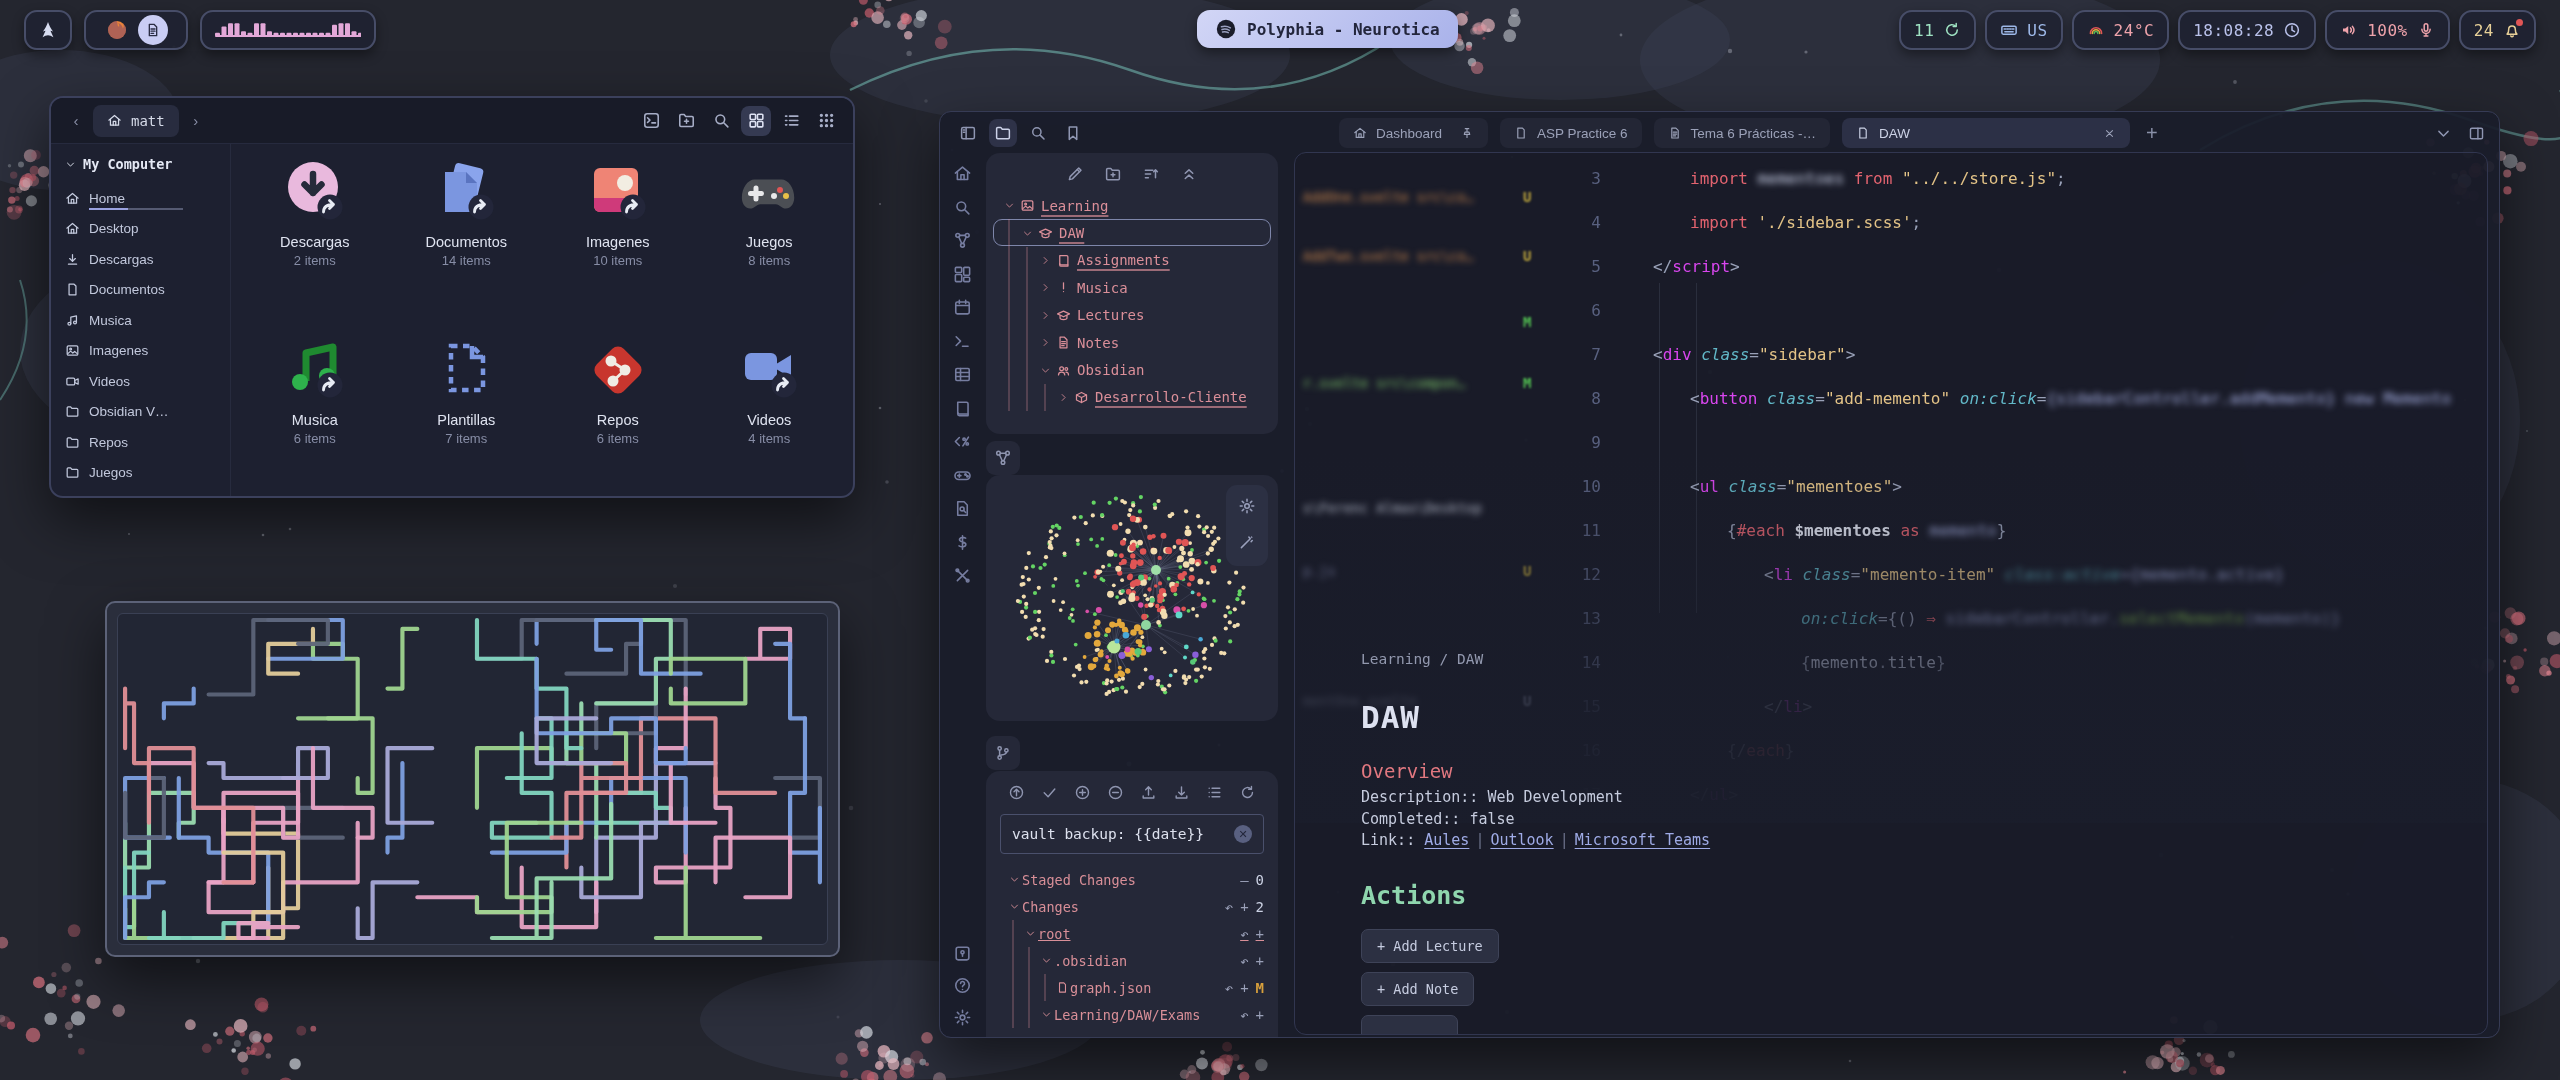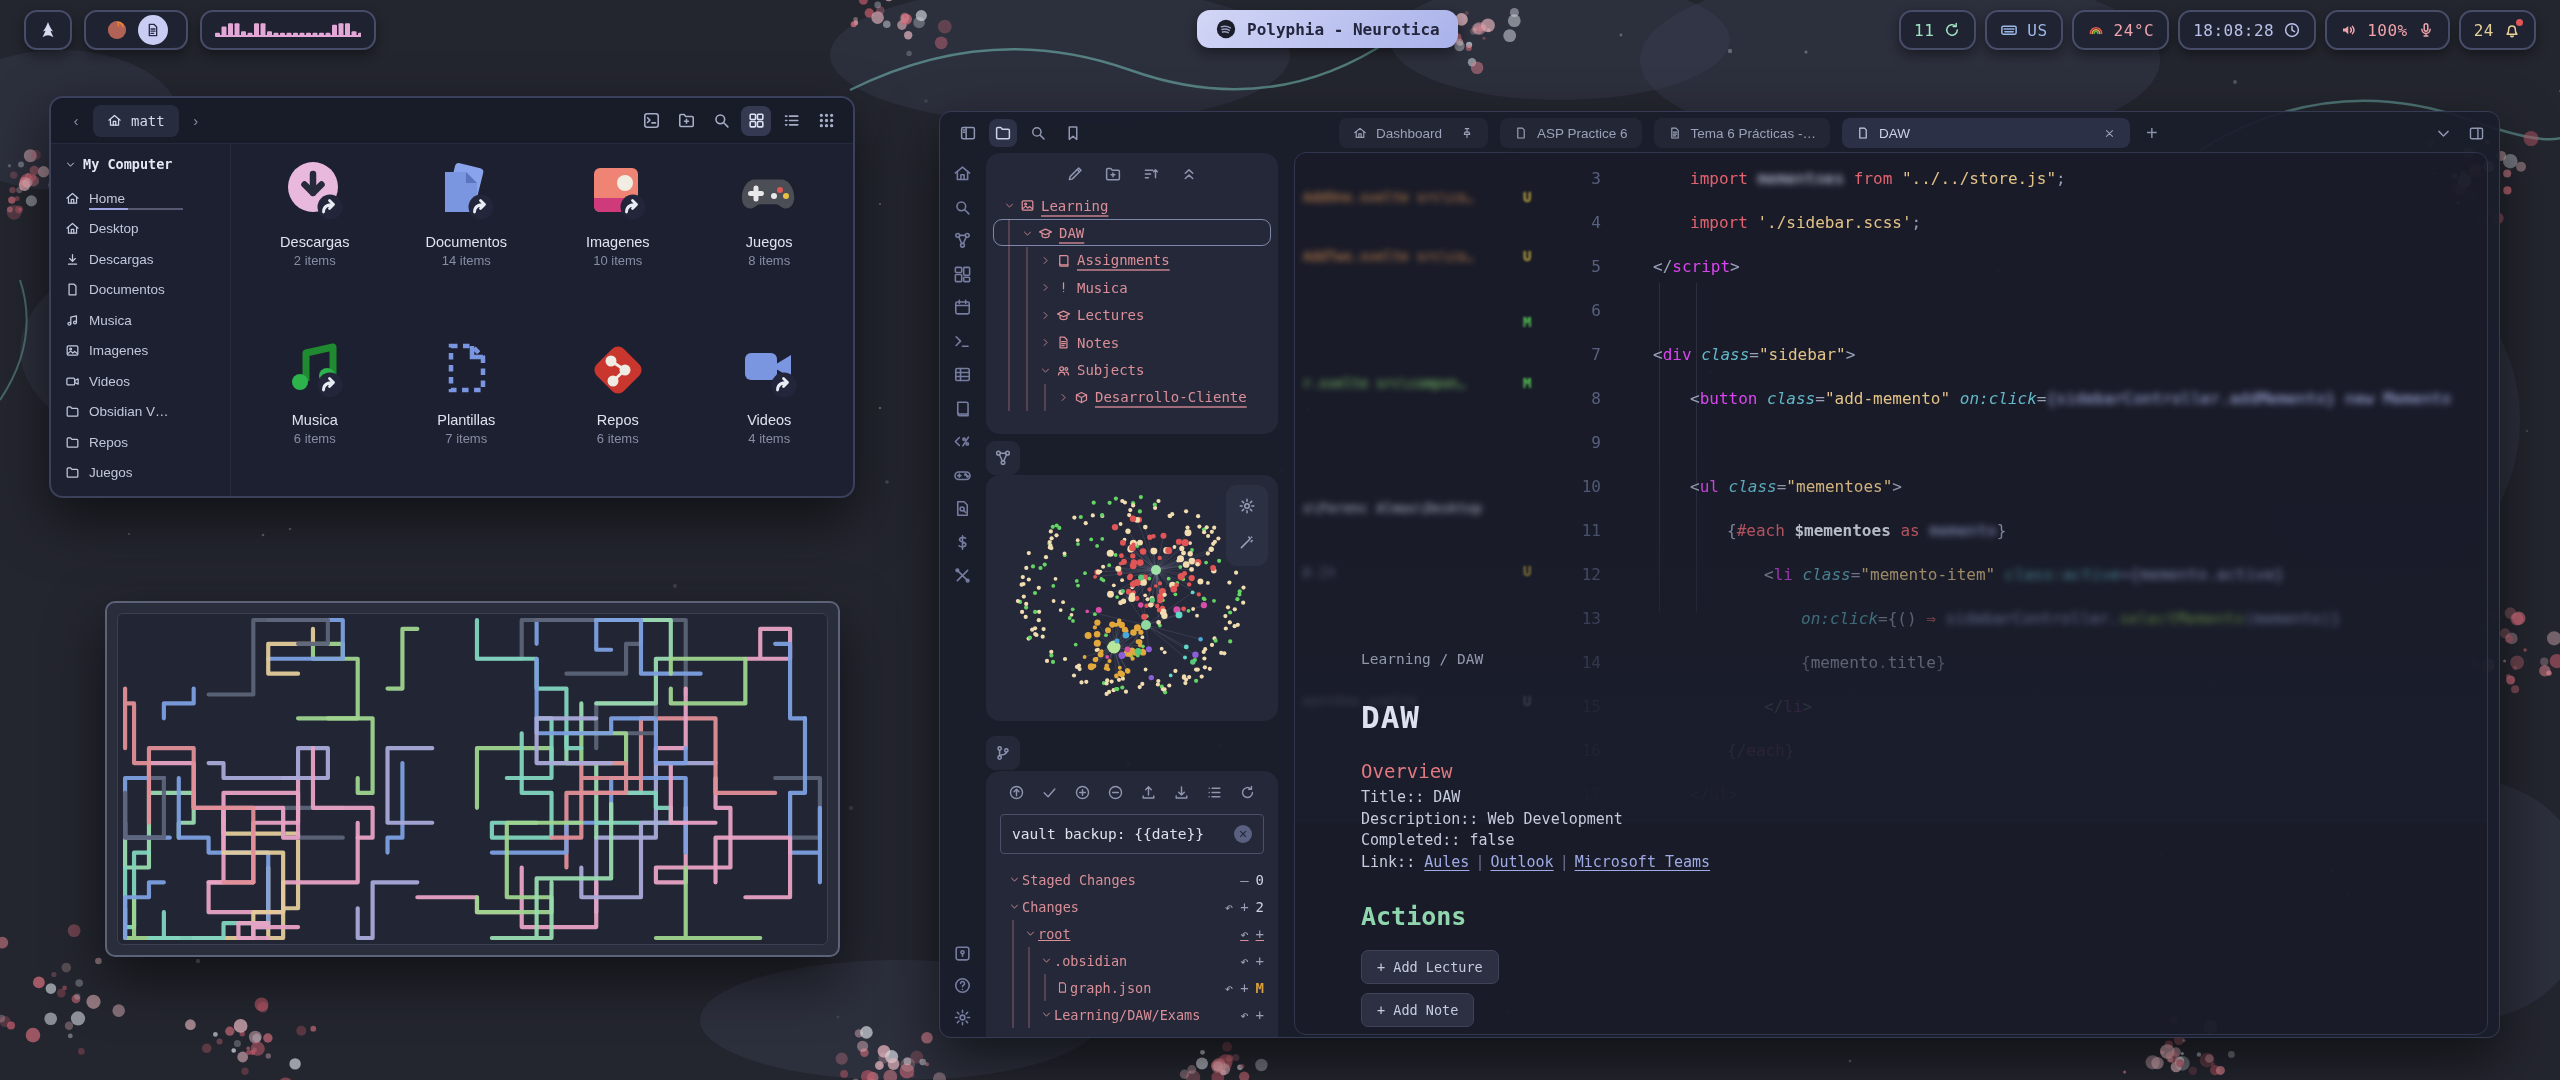--- a/index.html
+++ b/index.html
@@ -1297,21 +1297,21 @@
             </svg>
           </span>
           <span class="ic ticn">
             <svg width="15" height="15" viewBox="0 0 24 24" fill="none" stroke="currentColor" stroke-width="2" stroke-linecap="round" stroke-linejoin="round">
               <circle cx="9" cy="9" r="3"></circle>
               <path d="M4 19c0-3 2.2-4.5 5-4.5s5 1.5 5 4.5"></path>
               <circle cx="16.5" cy="9.5" r="2.2"></circle>
               <path d="M16 14.7c2.4.2 4 1.7 4 4.3"></path>
             </svg>
           </span>
-          <span class="lbl">Subjects</span>
+          <span class="lbl">Obsidian</span>
         </div>
         <div class="trow u" style="padding-left: 70px;">
           <i class="tg" style="left: 22px;"></i>
           <i class="tg" style="left: 40px;"></i>
           <i class="tg" style="left: 58px;"></i>
           <span class="ic chev">
             <svg width="11" height="11" viewBox="0 0 24 24" fill="none" stroke="currentColor" stroke-width="2" stroke-linecap="round" stroke-linejoin="round">
               <path d="M9 5.5l6.5 6.5L9 18.5"></path>
             </svg>
           </span>
@@ -2070,21 +2070,20 @@
         <div class="cl dim1"><span class="num">15</span><span class="ct" style="margin-left: 163px;"><span class="tk-pn">&lt;/</span><span class="tk-tag">li</span><span class="tk-pn">&gt;</span></span></div>
         <div class="cl dim1"><span class="num">16</span><span class="ct" style="margin-left: 126px;"><span class="tk-pn">{/</span><span class="tk-kw">each</span><span class="tk-pn">}</span></span></div>
         <div class="cl dim2"><span class="num">17</span><span class="ct" style="margin-left: 89px;"><span class="tk-pn">&lt;/</span><span class="tk-tag">ul</span><span class="tk-pn">&gt;</span></span></div>
       </div>
     <div class="codefade"></div>
     <div class="note">
       <div class="nb">Learning / DAW</div>
       <h1>DAW</h1>
       <div class="ov">Overview</div>
       <div class="flds" id="noteFields">
-          <div class="fld"><span>Title:: </span><span>DAW</span></div>
           <div class="fld"><span>Description:: </span><span>Web Development</span></div>
           <div class="fld"><span>Completed:: </span><span>false</span></div>
           <div class="fld"><span>Link:: </span><a href="#">Aules</a><span class="sep">|</span><a href="#">Outlook</a><span class="sep">|</span><a href="#">Microsoft Teams</a></div>
         </div>
       <h2>Actions</h2>
       <div class="btns" id="noteBtns">
           <div class="btnrow"><button class="abtn">+ Add Lecture</button></div>
           <div class="btnrow"><button class="abtn">+ Add Note</button></div>
           <div class="btnrow"><button class="abtn">&nbsp;&nbsp;&nbsp;&nbsp;&nbsp;&nbsp;&nbsp;&nbsp;</button></div>
         </div>

